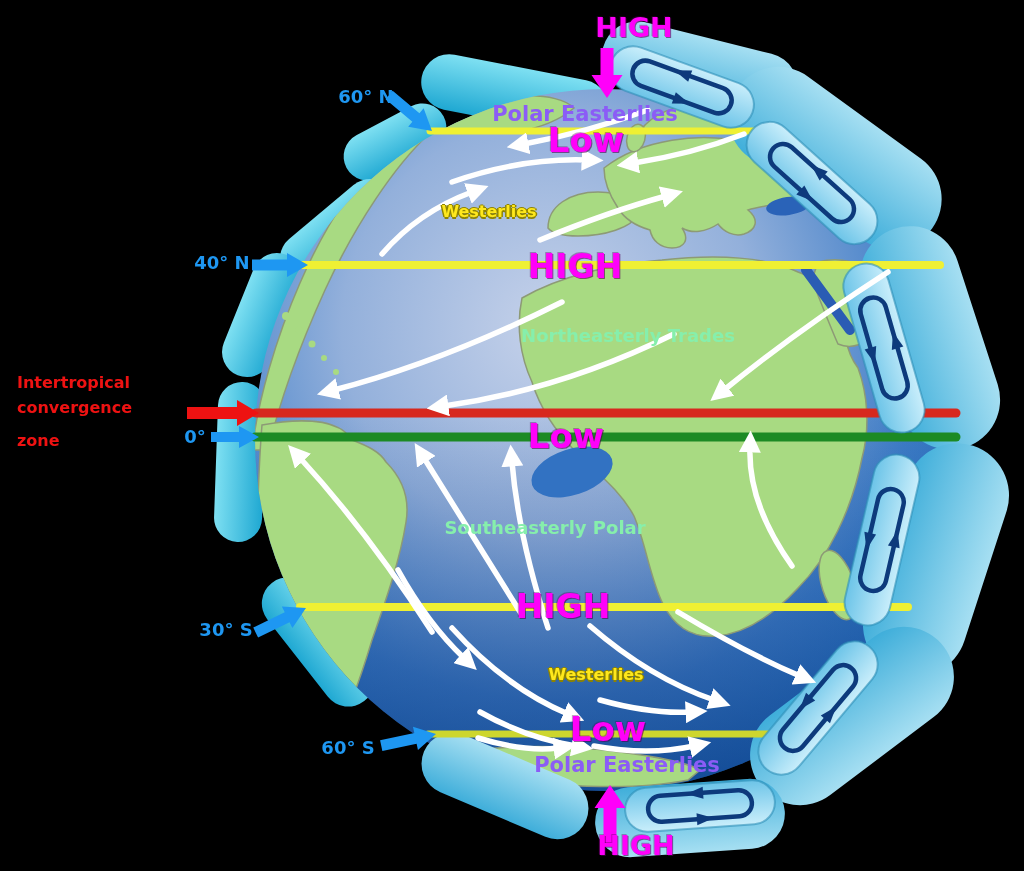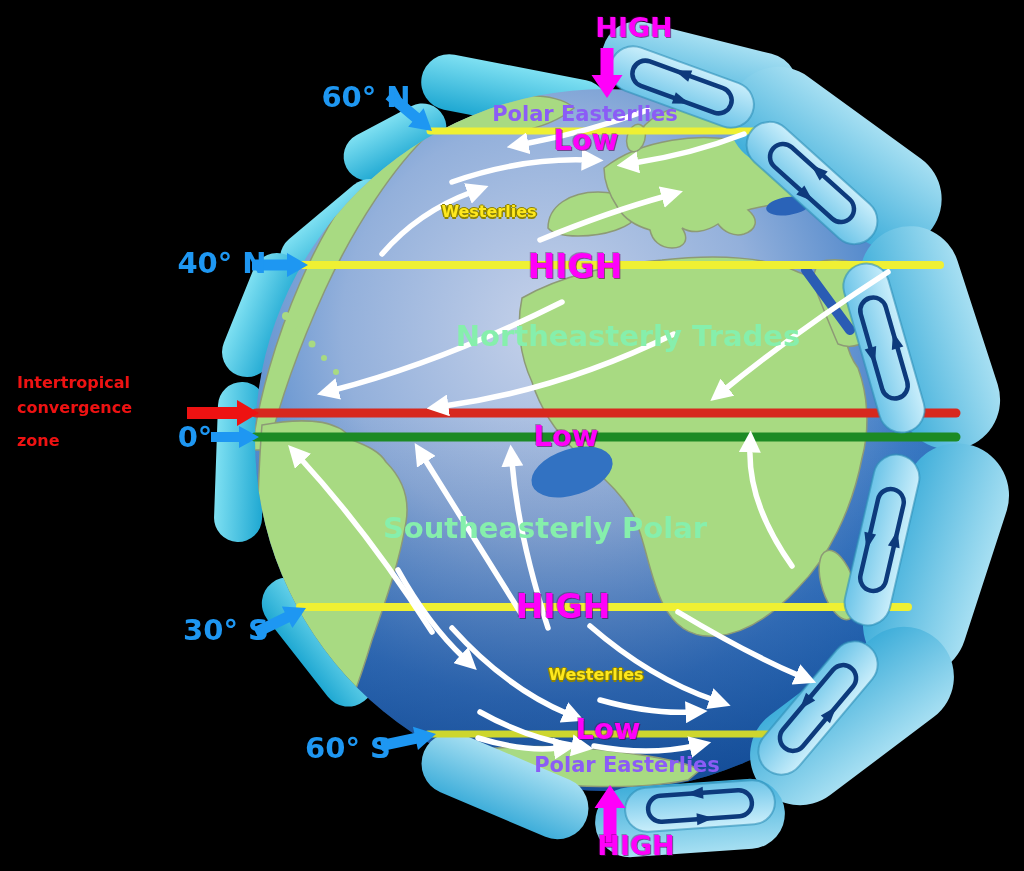--- a/index.html
+++ b/index.html
@@ -7,22 +7,22 @@
          font-family:"DejaVu Sans","Liberation Sans",sans-serif;}
   #art{position:absolute;left:0;top:0;}
   .lbl{position:absolute;transform:translate(-50%,-50%);font-weight:bold;white-space:nowrap;line-height:1;}
   .lbl-left{position:absolute;transform:translateY(-50%);font-weight:bold;white-space:nowrap;line-height:1;}
   .mag{color:#FF00FA;text-shadow:1px 1px 0 rgba(80,0,80,.6),-1px -1px 0 rgba(80,0,80,.35);}
   .yel{color:#FFE81C;text-shadow:1.5px 0 0 #8f8400,-1.5px 0 0 #8f8400,0 1.5px 0 #8f8400,0 -1.5px 0 #8f8400;}
   .blu{color:#86efac;}
   .blk{color:#8b5cf6;}
   .azu{color:#1E97F2;}
   .red{color:#EE1212;}
-  .f21{font-size:21px;} .f22{font-size:29px;} .f24{font-size:16px;}
-  .f27{font-size:27px;} .f29{font-size:29px;} .f33{font-size:33px;}
+  .f21{font-size:21px;} .f22{font-size:18px;} .f24{font-size:16px;}
+  .f27{font-size:27px;} .f29{font-size:34px;} .f33{font-size:33px;}
 </style>
 </head>
 <body>
 
 <div id="stage">
 
 <svg id="art" width="1024" height="871" viewBox="0 0 1024 871">
   <defs>
     <clipPath id="globeClip">
           <circle cx="606" cy="440" r="351"></circle>

